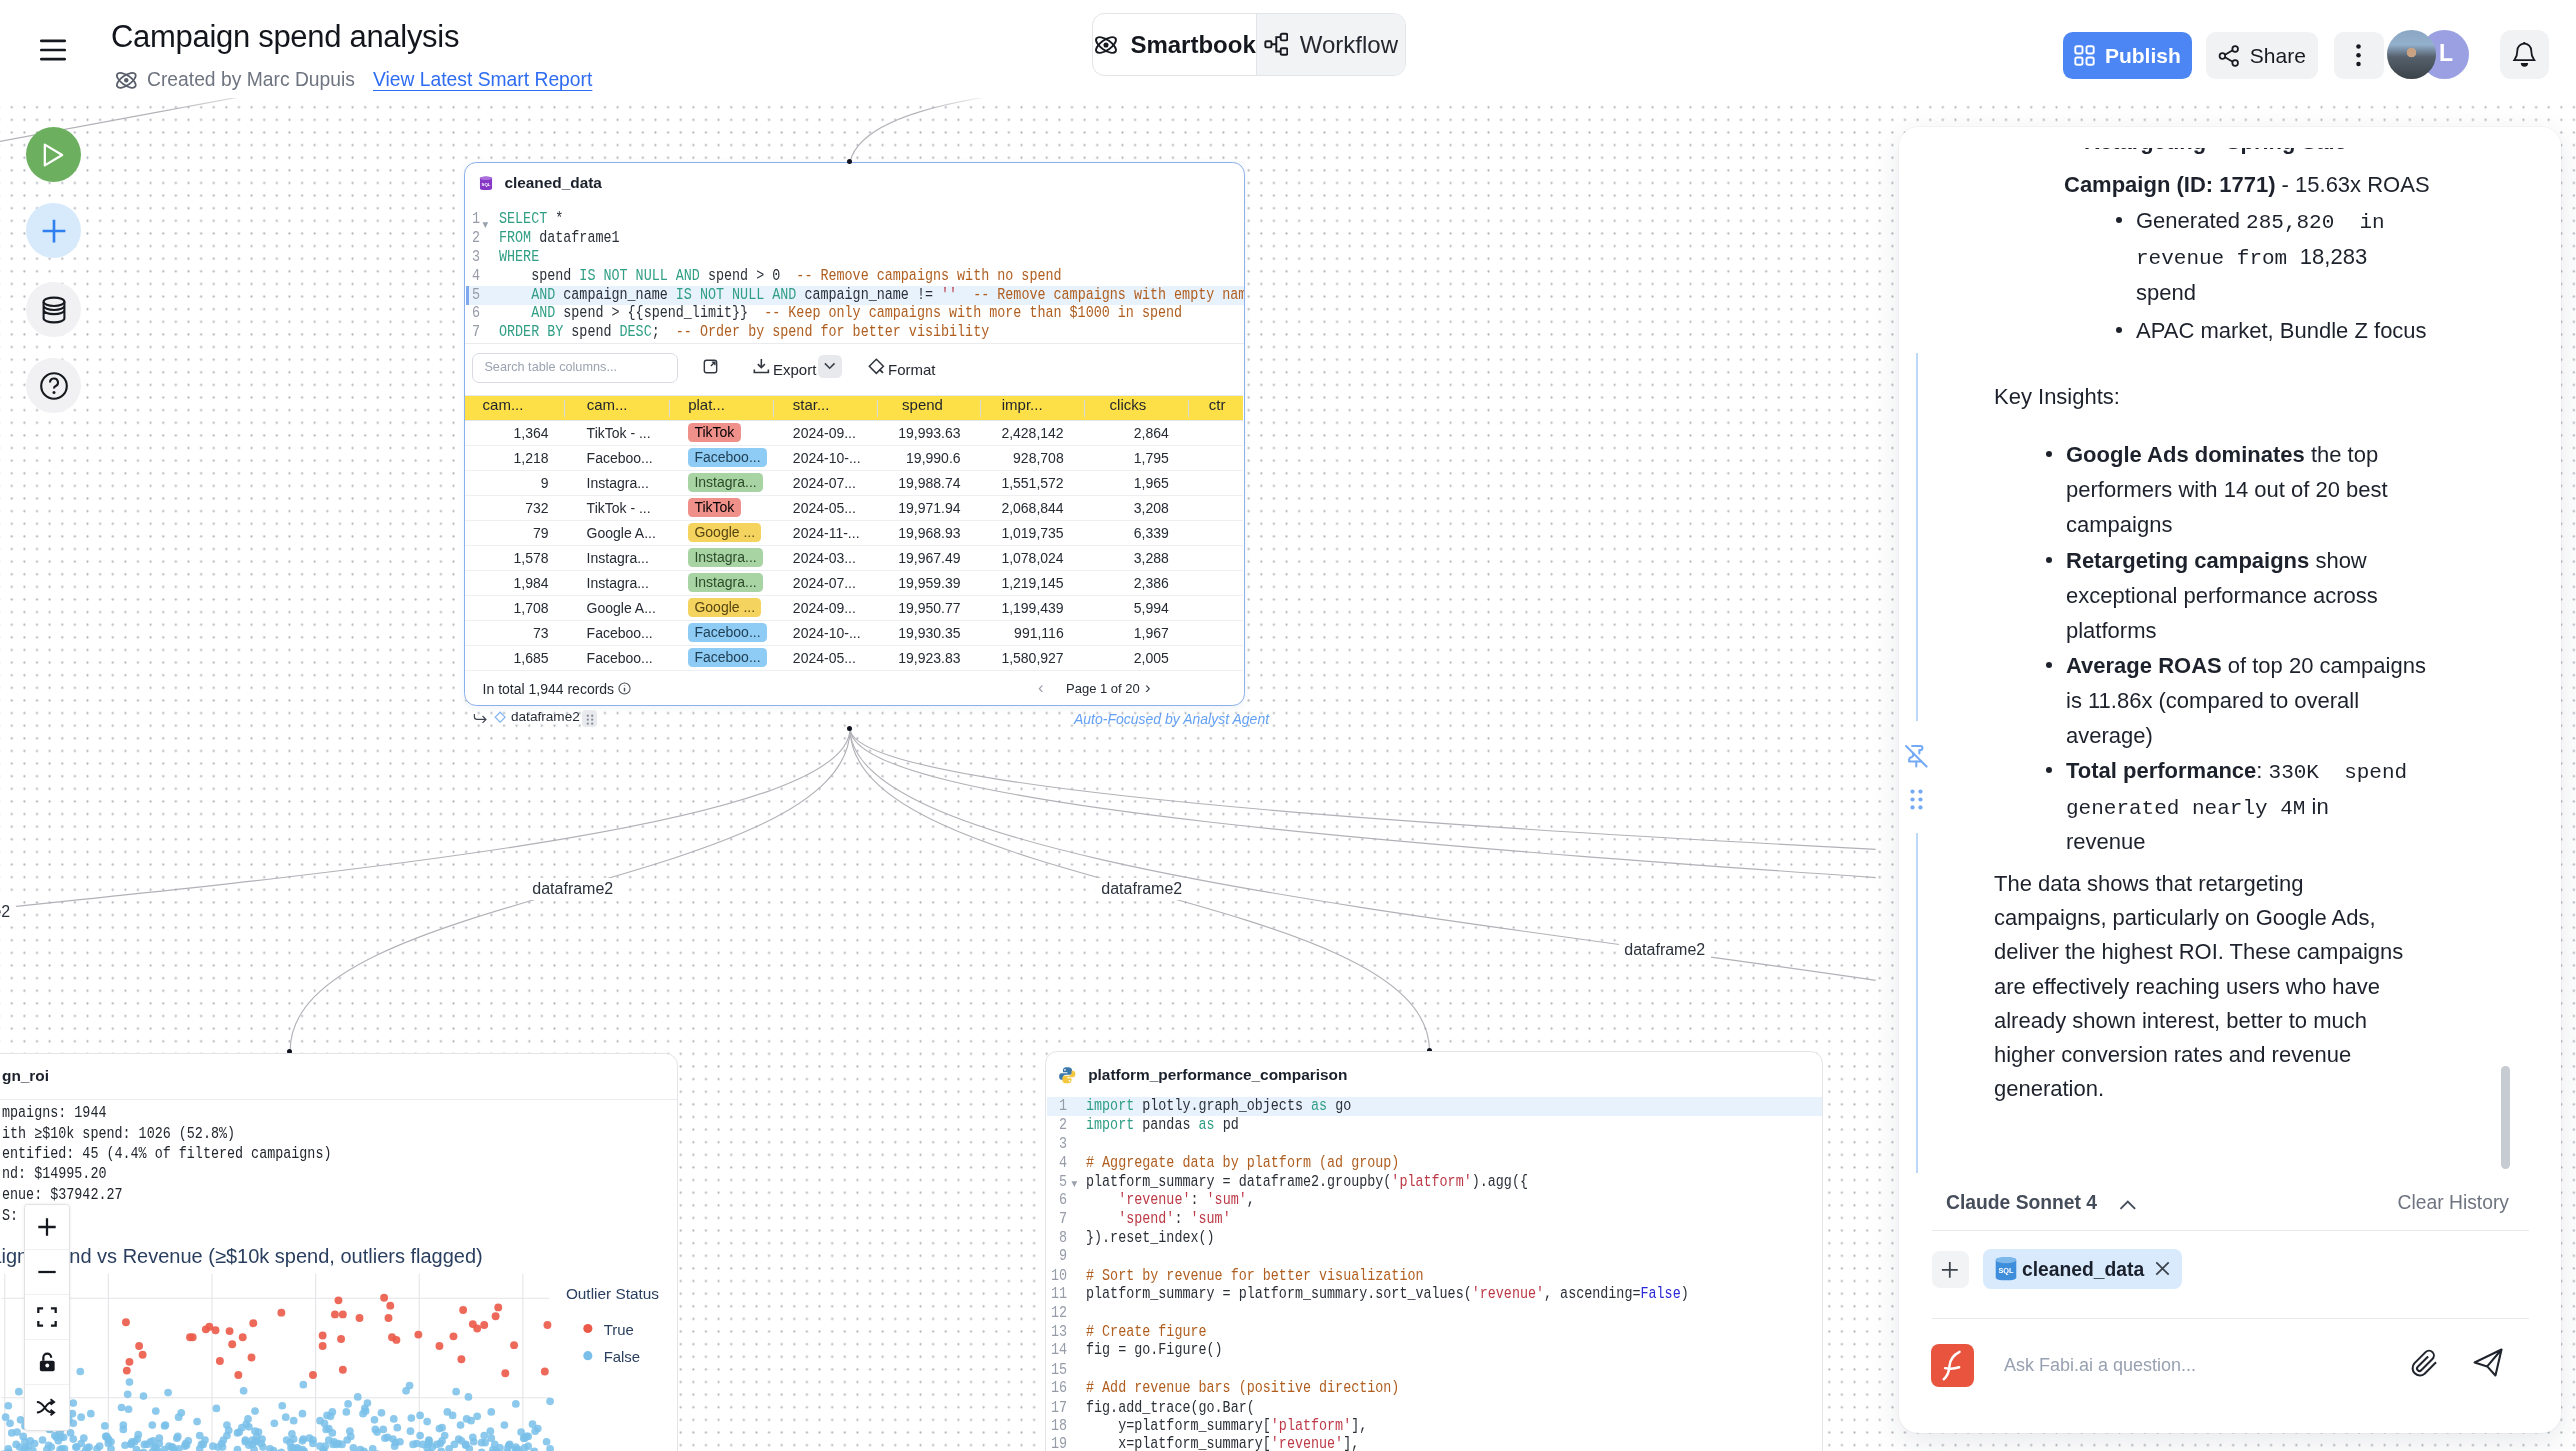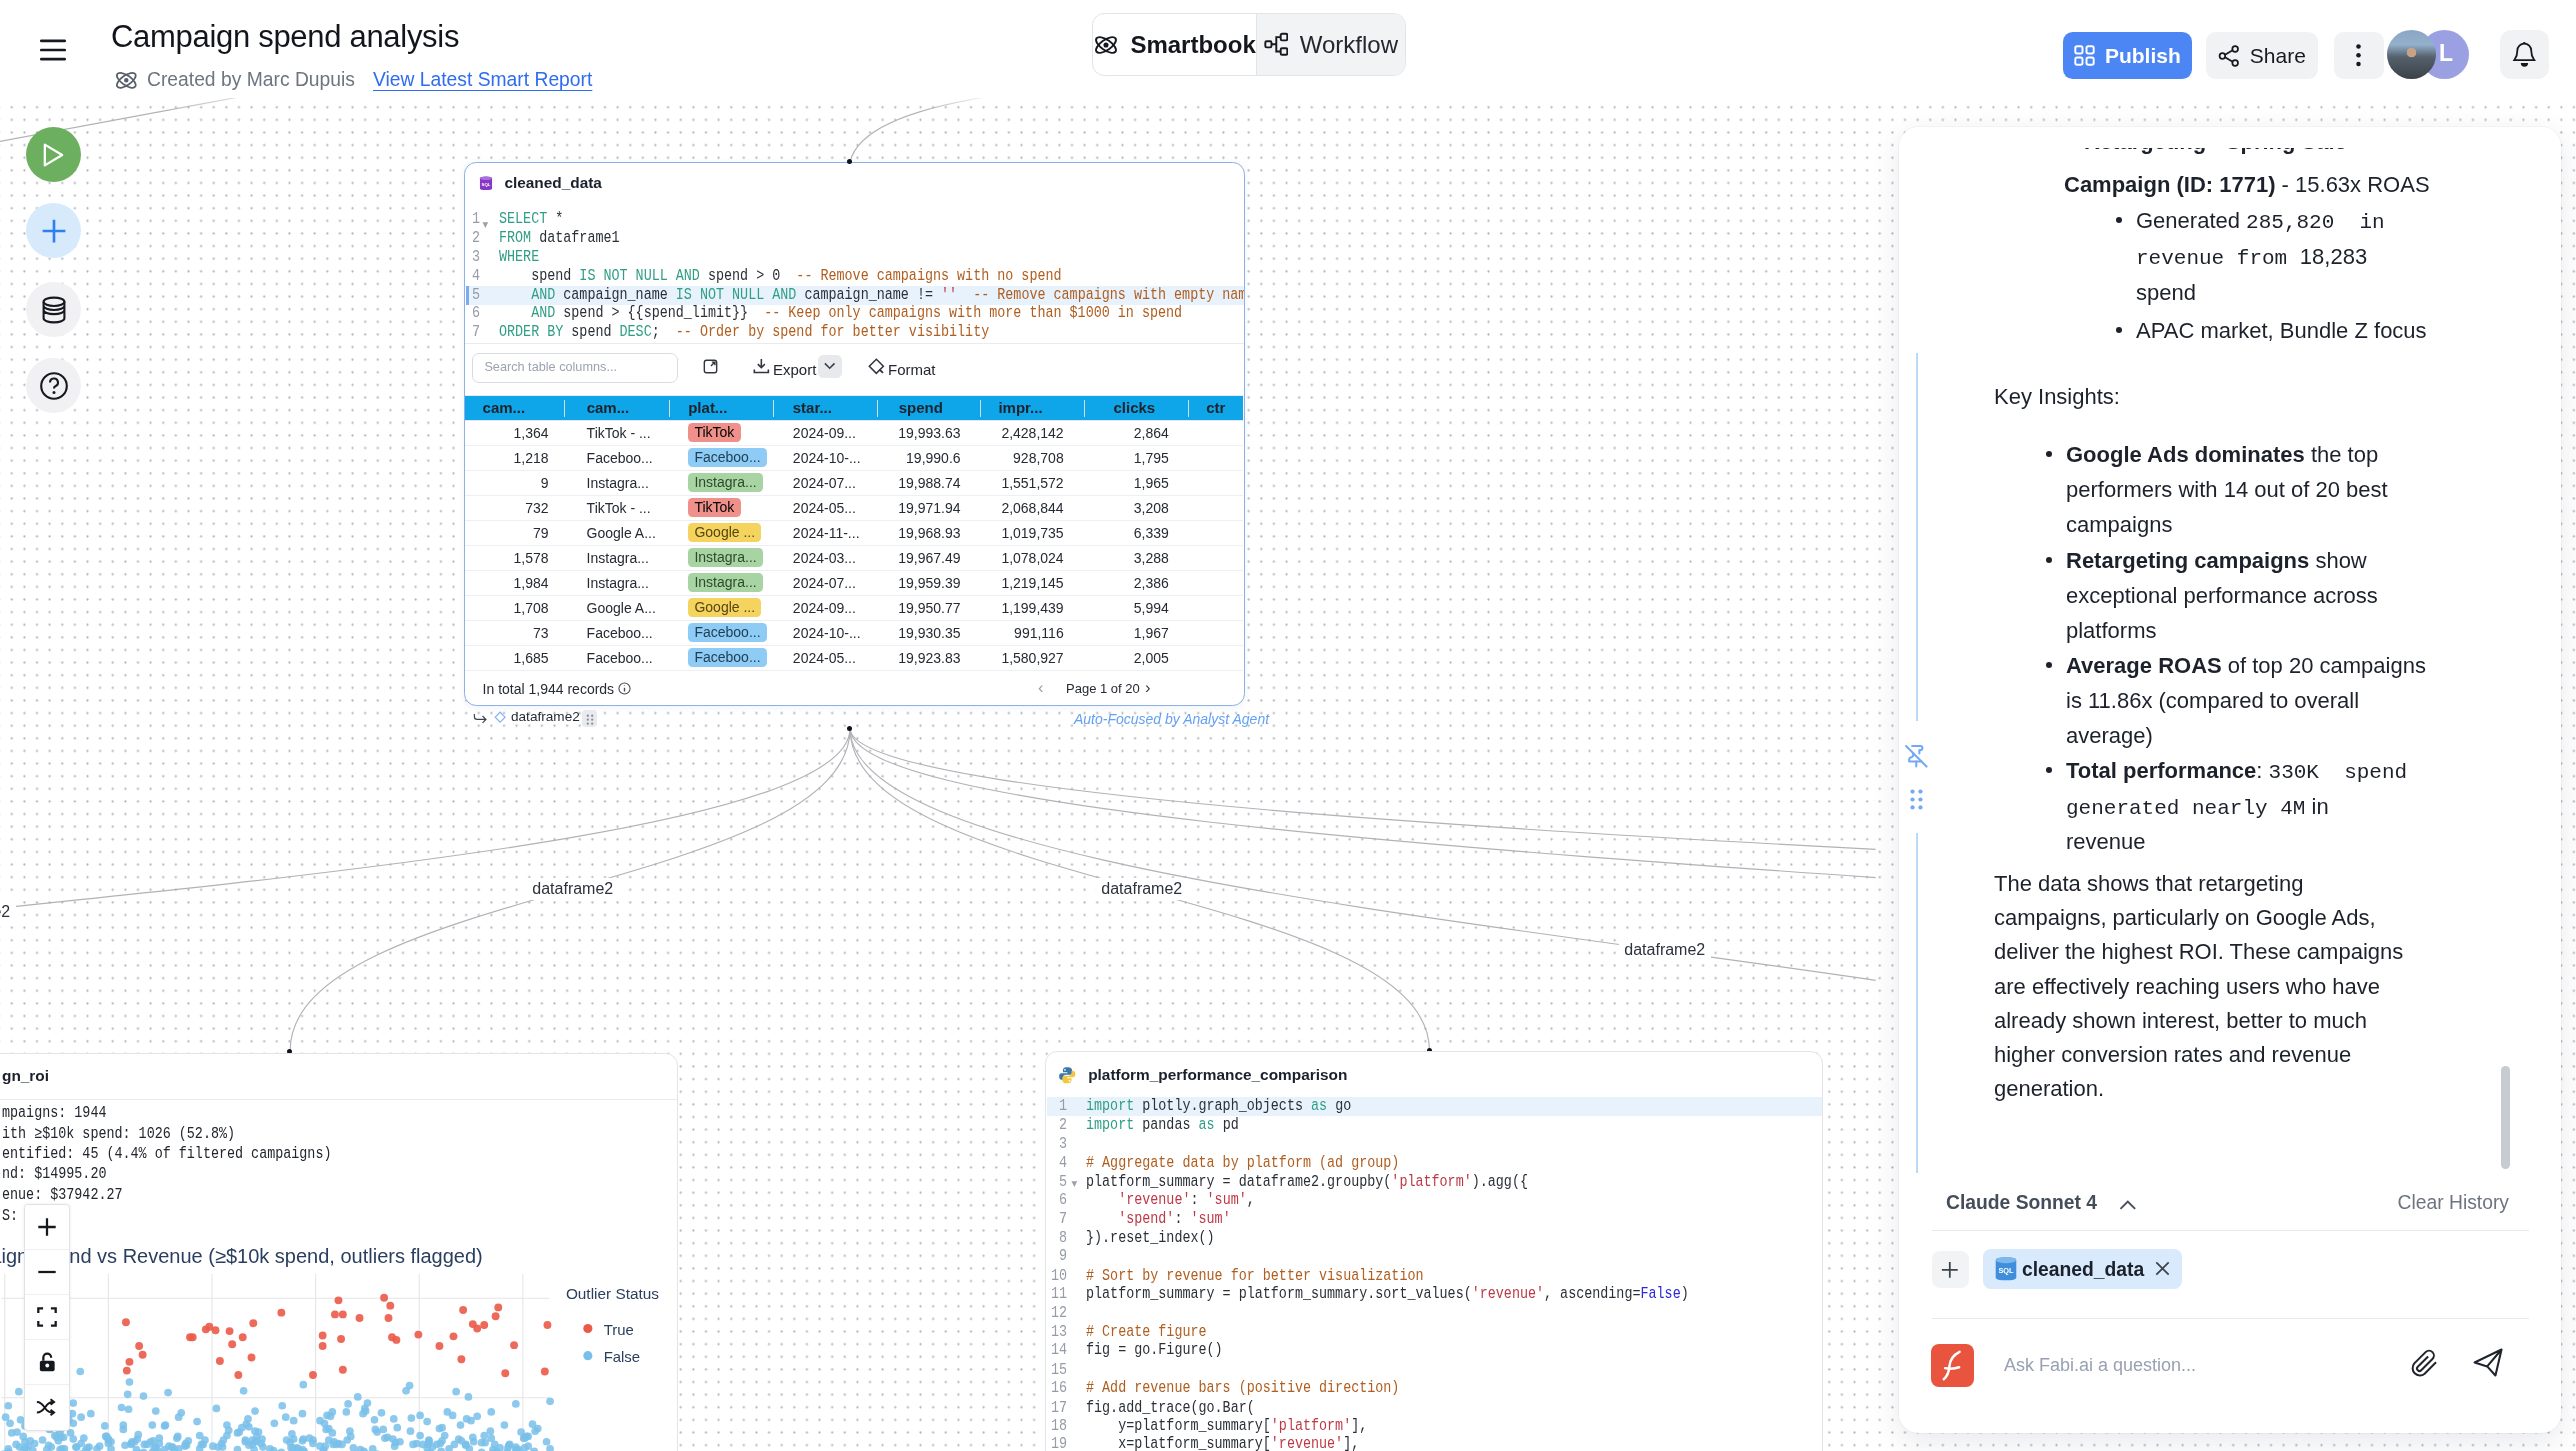--- a/index.html
+++ b/index.html
@@ -17,21 +17,21 @@
 #node-roi { left:-300px; top:1053px; width:978px; height:492px; border:1.2px solid #e2e4e8; }
 #node-py  { left:1045px; top:1051px; width:778px; height:492px; border:1.2px solid #e2e4e8; }
 .node-head { position:absolute; display:flex; align-items:center; gap:11.4px; font-size:15.4px; font-weight:700; color:#1b212c; }
 .codewrap { position:absolute; font-family:"Liberation Mono", monospace; font-size:13.4px; line-height:15.4px; white-space:pre; color:#2b3038; transform:scale(1,1.22); transform-origin:0 0; }
 .ln { position:absolute; text-align:right; color:#969ca8; font-family:"Liberation Mono", monospace; font-size:13.4px; line-height:15.4px; white-space:pre; transform:scale(1,1.22); transform-origin:0 0; }
 .kw { color:#2f9e85; } .cm { color:#b05e1f; } .st { color:#bc3a47; } .bl { color:#2a28d8; }
 .hl { position:absolute; background:#e8f2fc; }
 
 
 #tbl { position:absolute; left:0px; top:232px; width:778px; font-size:14px; color:#252a33; }
-#tbl .thead { display:flex; background:#0ea5e9; border-top:0.9px solid #e9ebee; border-bottom:0.9px solid #e3e6ea; height:25.5px; align-items:center; font-weight:700; font-size:15px; color:#1e232c; position:relative; }
+#tbl .thead { display:flex; background:#fde047; border-top:0.9px solid #e9ebee; border-bottom:0.9px solid #e3e6ea; height:25.5px; align-items:flex-start; font-weight:400; font-size:15px; color:#1e232c; position:relative; }
 #tbl .row { display:flex; height:25px; align-items:center; border-bottom:0.9px solid #edeff2; white-space:nowrap; }
 .c0{width:99px; text-align:right; padding-right:15px;}
 .c1{width:105px; padding-left:23px; overflow:hidden;}
 .c2{width:104px; padding-left:20px; overflow:hidden;}
 .c3{width:105px; padding-left:21px; overflow:hidden;}
 .c4{width:103px; text-align:right; padding-right:18.5px;}
 .c5{width:105px; text-align:right; padding-right:20px;}
 .c6{width:104px; text-align:right; padding-right:18.5px;}
 .c7{width:56px;}
 .hsep { position:absolute; top:4.4px; width:1.3px; height:16.7px; background:#d7dbe0; }
@@ -140,21 +140,21 @@
         </svg>
       <div style="position:absolute; left:423px; top:198px; font-size:15px; font-weight:500; color:#23272f;">Format</div>
       <div id="tbl">
         <div class="thead">
           <div class="c0" style="text-align:left; padding-left:17.6px;">cam...</div>
           <div class="c1">cam...</div>
           <div class="c2">plat...</div>
           <div class="c3">star...</div>
           <div class="c4" style="padding-right:36px;">spend</div>
           <div class="c5" style="padding-right:41px;">impr...</div>
-          <div class="c6" style="padding-right:32px;">clicks</div>
+          <div class="c6" style="padding-right:41px;">clicks</div>
           <div class="c7" style="text-align:right; padding-right:17.6px;">ctr</div>
           <div class="hsep" style="left:99px;"></div>
             <div class="hsep" style="left:204px;"></div>
             <div class="hsep" style="left:308px;"></div>
             <div class="hsep" style="left:412px;"></div>
             <div class="hsep" style="left:515px;"></div>
             <div class="hsep" style="left:619px;"></div>
             <div class="hsep" style="left:723px;"></div>
         </div>
         <div class="row">

